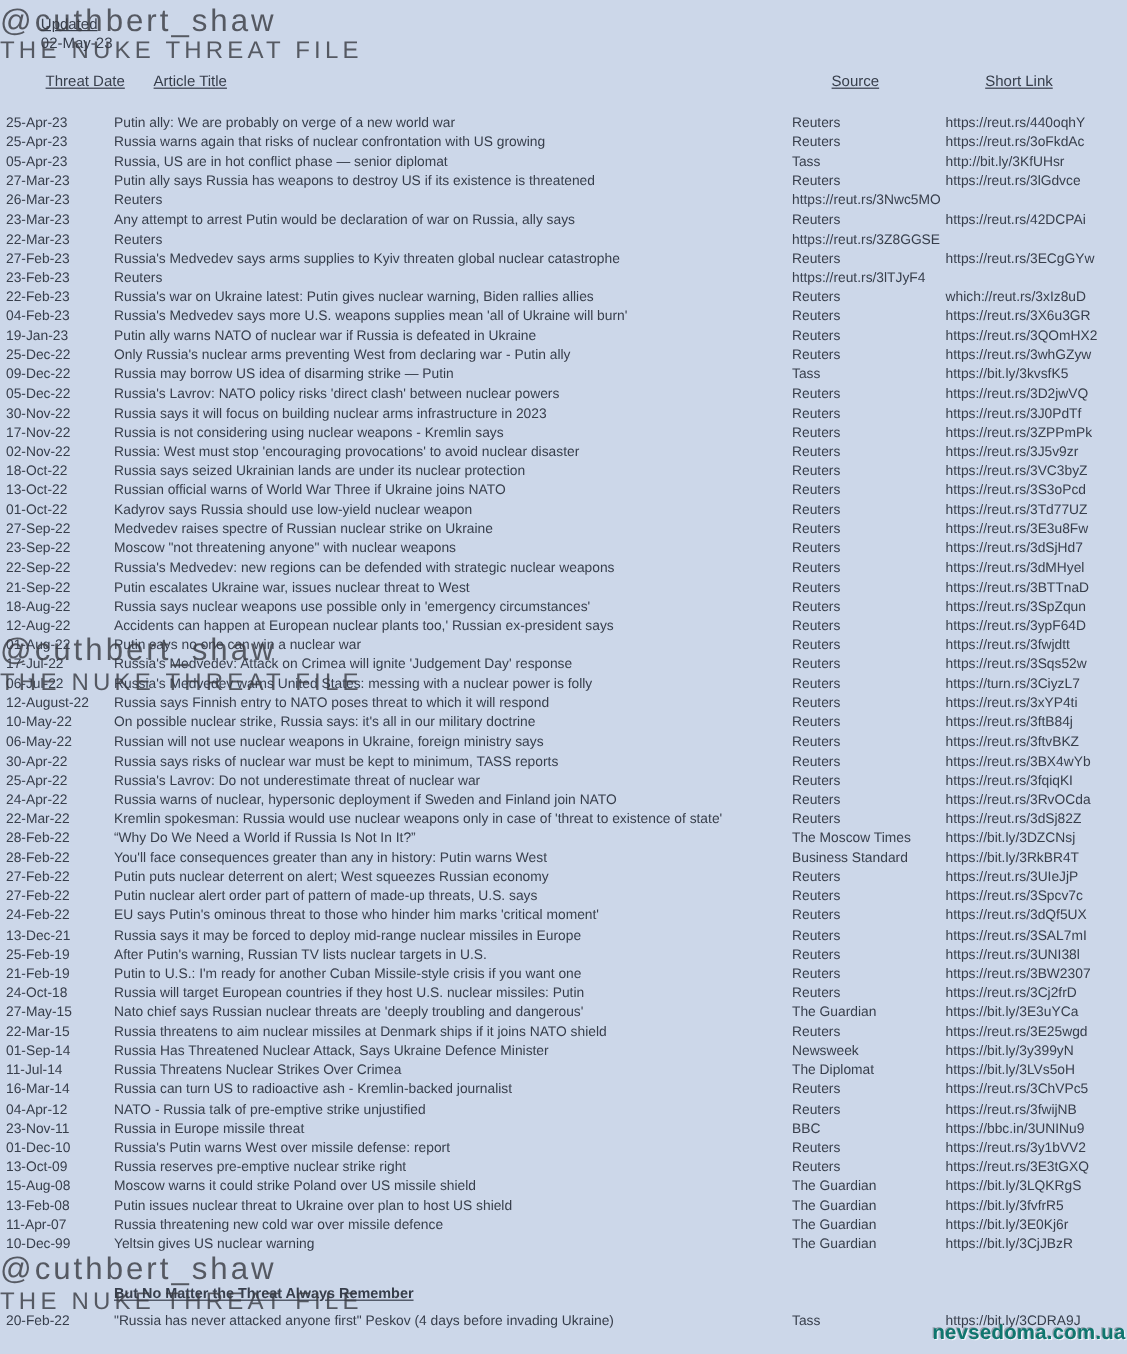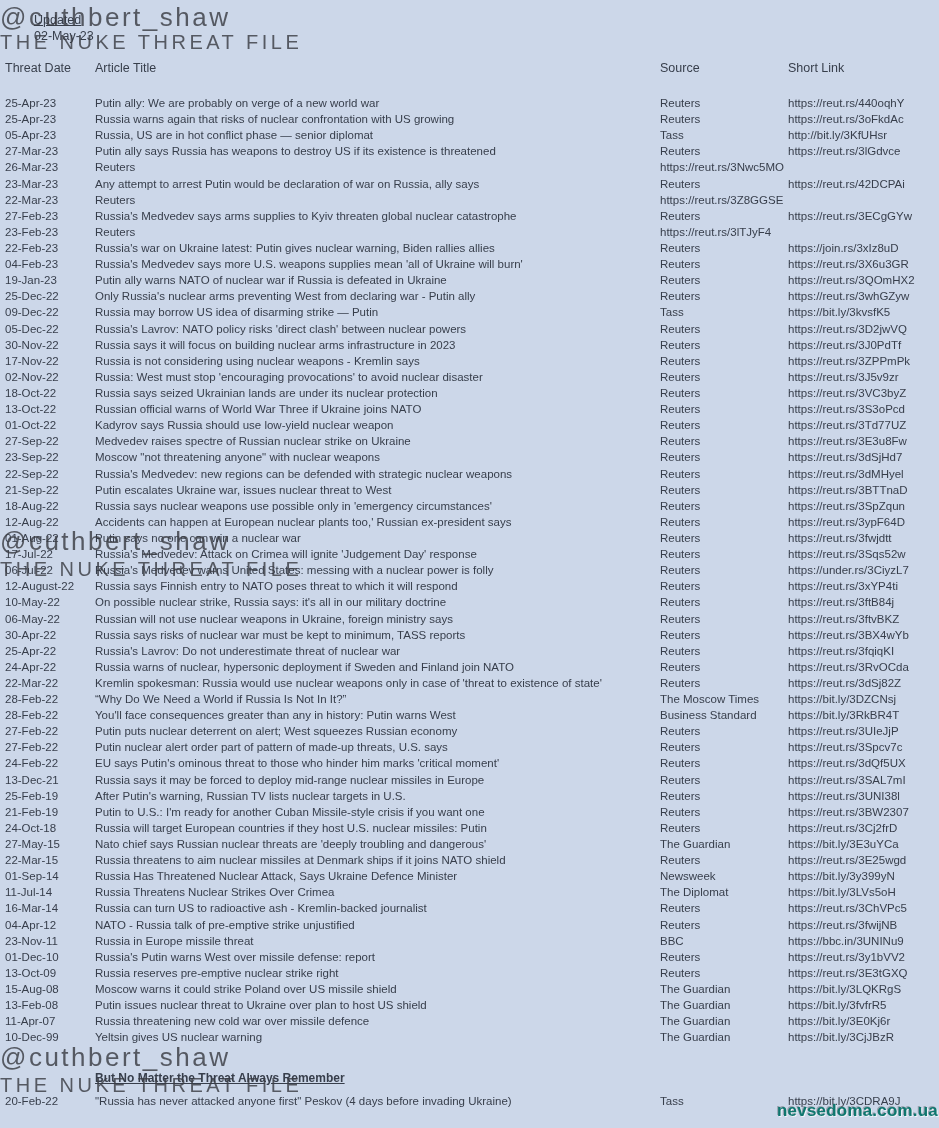--- a/index.html
+++ b/index.html
@@ -23,21 +23,21 @@
   .updated{position:absolute;top:12px;left:5px;font-size:12.5px;line-height:16px;z-index:2;margin-left:29px;}
   .updated-label{text-decoration:underline;}
   
   .grid-row{
     display:grid;grid-template-columns:90px 565px 128px 1fr;
     white-space:nowrap;
   }
   .header-row{
     position:absolute;top:61px;left:5px;right:0;font-size:12.5px;z-index:2;
   }
-  .header-row .cell span{}
+  .header-row .cell span{text-decoration:underline;margin-left:33px;}
   .rows{position:absolute;top:95px;left:5px;right:0;z-index:2;}
   .rows .grid-row{height:16.12px;line-height:16.12px;font-size:11.5px;}
   .cell{overflow:visible;}
   
   .footer-note{
     position:absolute;top:1071px;left:95px;font-size:12px;font-weight:bold;
     text-decoration:underline;z-index:2;white-space:nowrap;
   }
   .final-row{
     position:absolute;top:1093px;left:5px;right:0;z-index:2;
@@ -134,21 +134,21 @@
   <div class="grid-row">
     <div class="cell c-date">23-Feb-23</div>
     <div class="cell c-source">Reuters</div>
     <div class="cell c-link">https://reut.rs/3lTJyF4</div>
   </div>
 
   <div class="grid-row">
     <div class="cell c-date">22-Feb-23</div>
     <div class="cell c-title">Russia's war on Ukraine latest: Putin gives nuclear warning, Biden rallies allies</div>
     <div class="cell c-source">Reuters</div>
-    <div class="cell c-link">https://join.rs/3xIz8uD</div>
+    <div class="cell c-link">which://reut.rs/3xIz8uD</div>
   </div>
 
   <div class="grid-row">
     <div class="cell c-date">04-Feb-23</div>
     <div class="cell c-title">Russia's Medvedev says more U.S. weapons supplies mean 'all of Ukraine will burn'</div>
     <div class="cell c-source">Reuters</div>
     <div class="cell c-link">https://reut.rs/3X6u3GR</div>
   </div>
 
   <div class="grid-row">
@@ -274,21 +274,21 @@
     <div class="cell c-date">17-Jul-22</div>
     <div class="cell c-title">Russia's Medvedev: Attack on Crimea will ignite 'Judgement Day' response</div>
     <div class="cell c-source">Reuters</div>
     <div class="cell c-link">https://reut.rs/3Sqs52w</div>
   </div>
 
   <div class="grid-row">
     <div class="cell c-date">06-Jul-22</div>
     <div class="cell c-title">Russia's Medvedev warns United States: messing with a nuclear power is folly</div>
     <div class="cell c-source">Reuters</div>
-    <div class="cell c-link">https://under.rs/3CiyzL7</div>
+    <div class="cell c-link">https://turn.rs/3CiyzL7</div>
   </div>
 
   <div class="grid-row">
     <div class="cell c-date">12-August-22</div>
     <div class="cell c-title">Russia says Finnish entry to NATO poses threat to which it will respond</div>
     <div class="cell c-source">Reuters</div>
     <div class="cell c-link">https://reut.rs/3xYP4ti</div>
   </div>
 
   <div class="grid-row">

